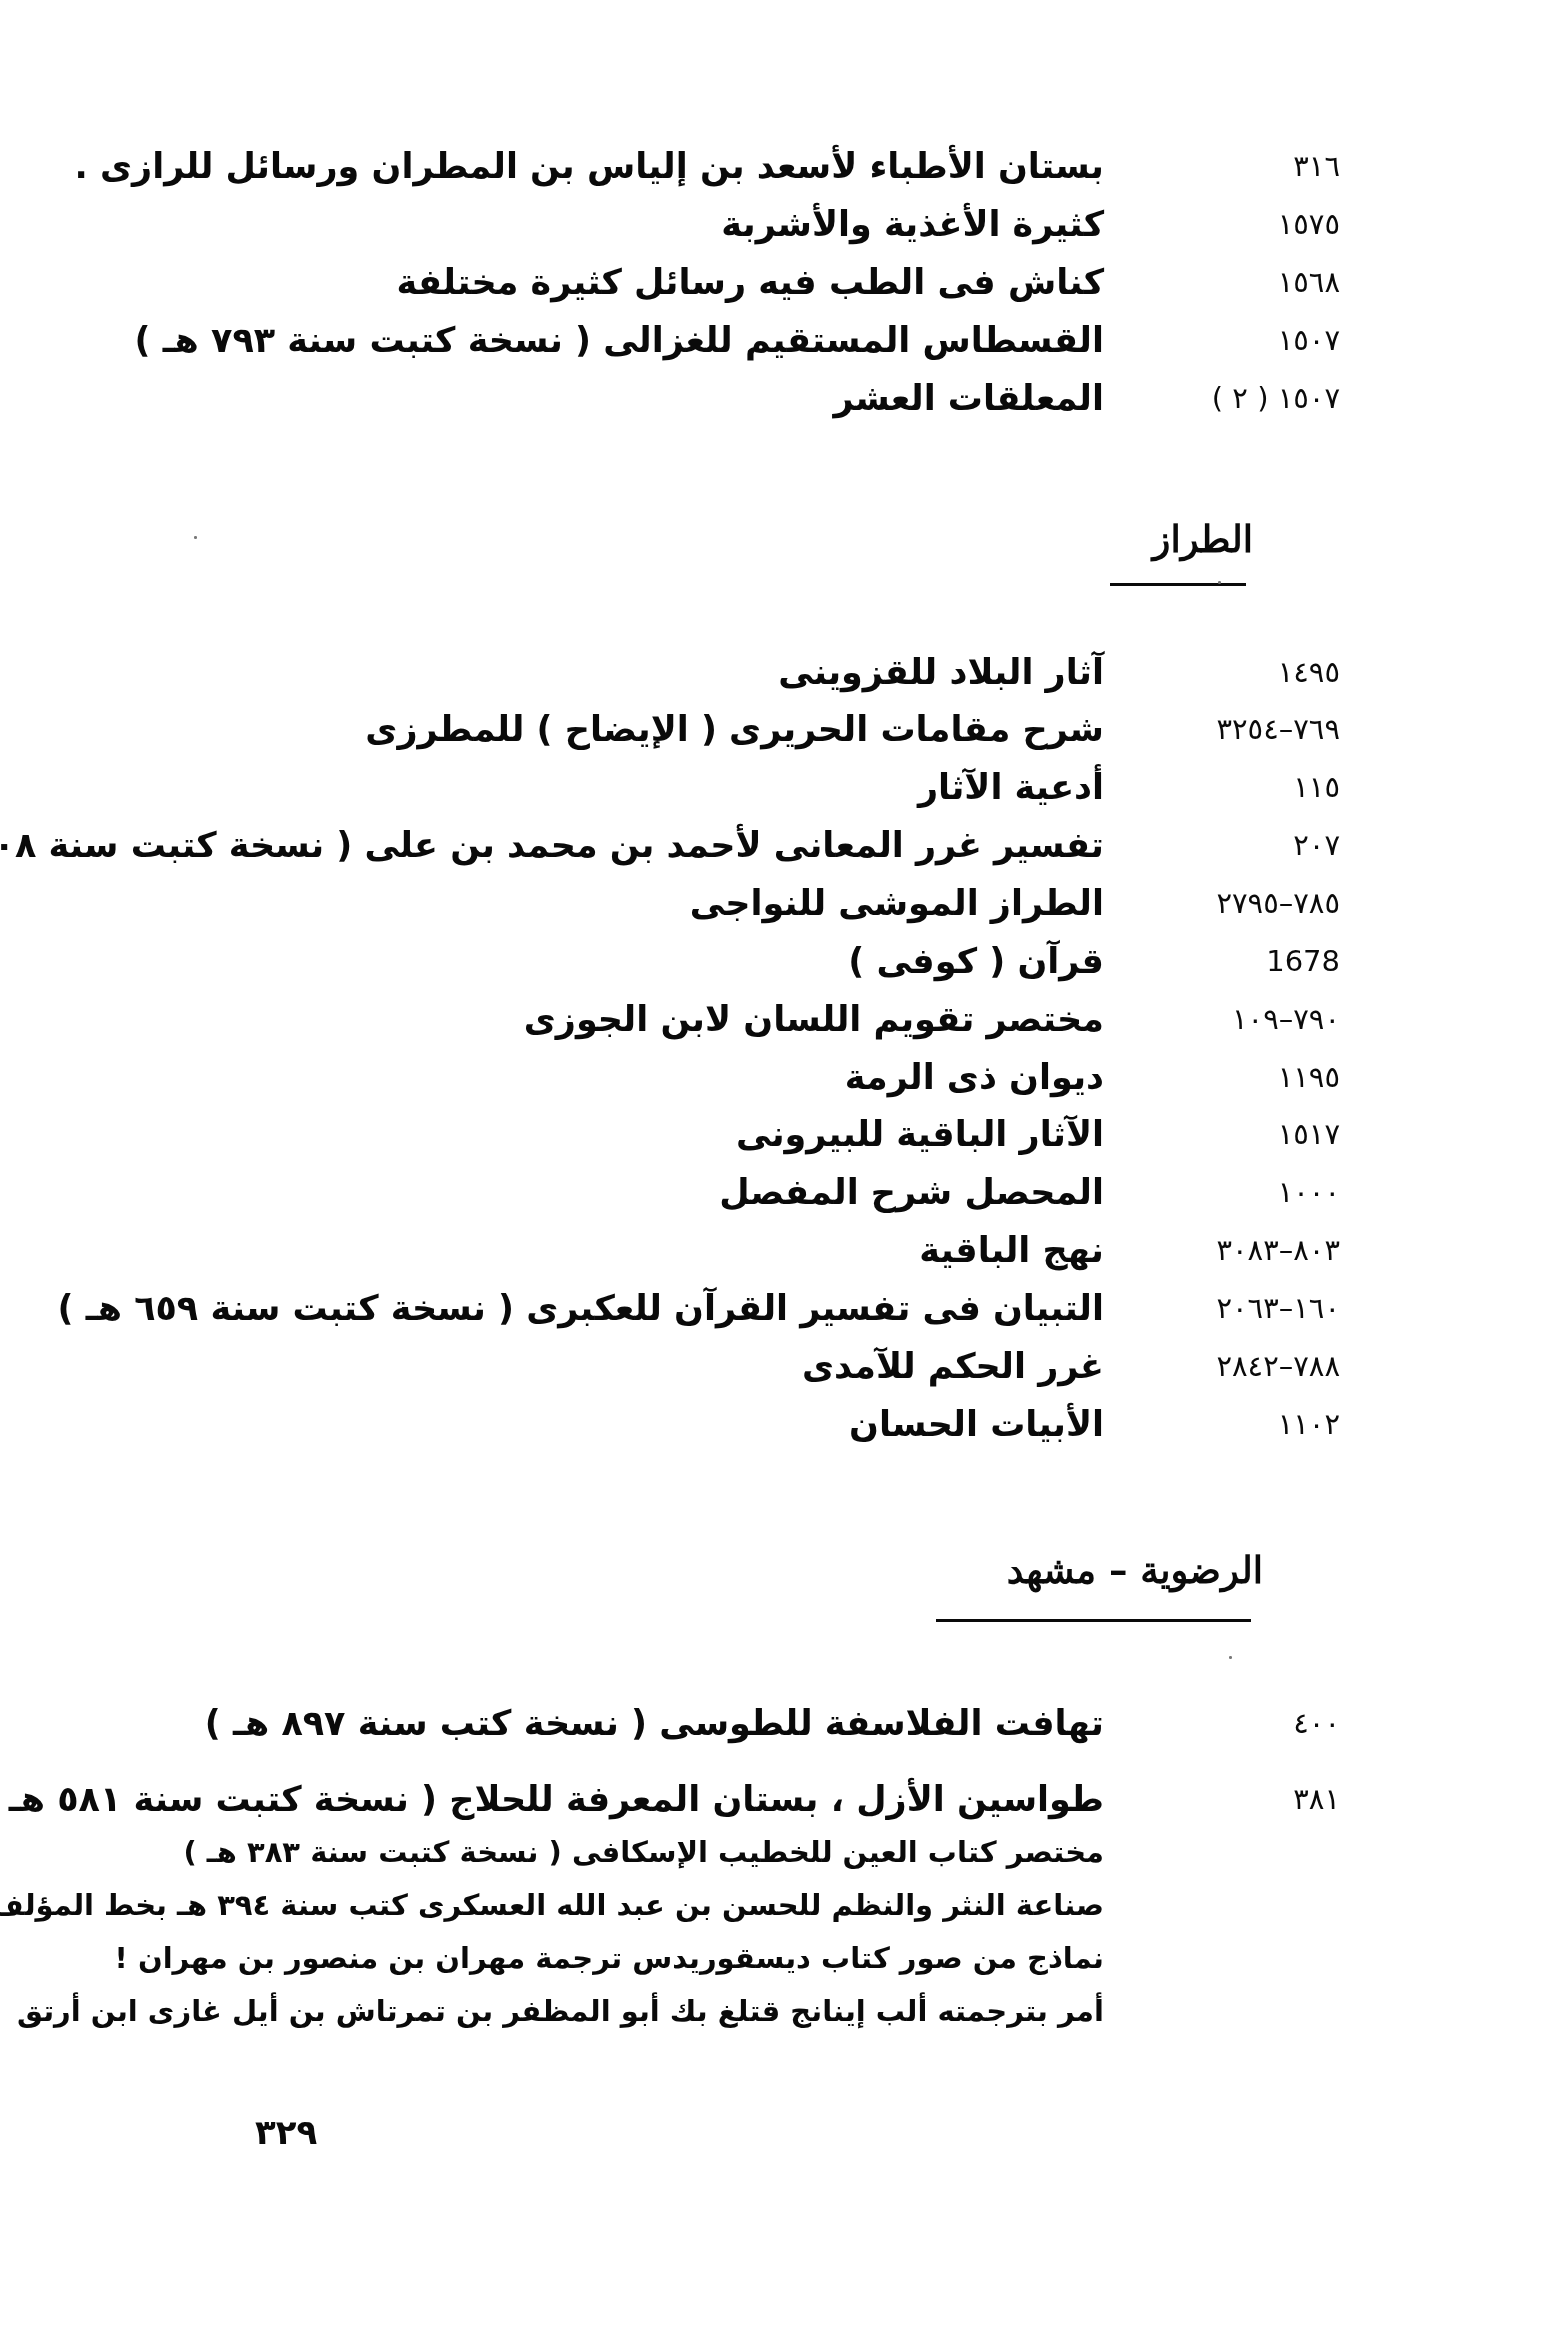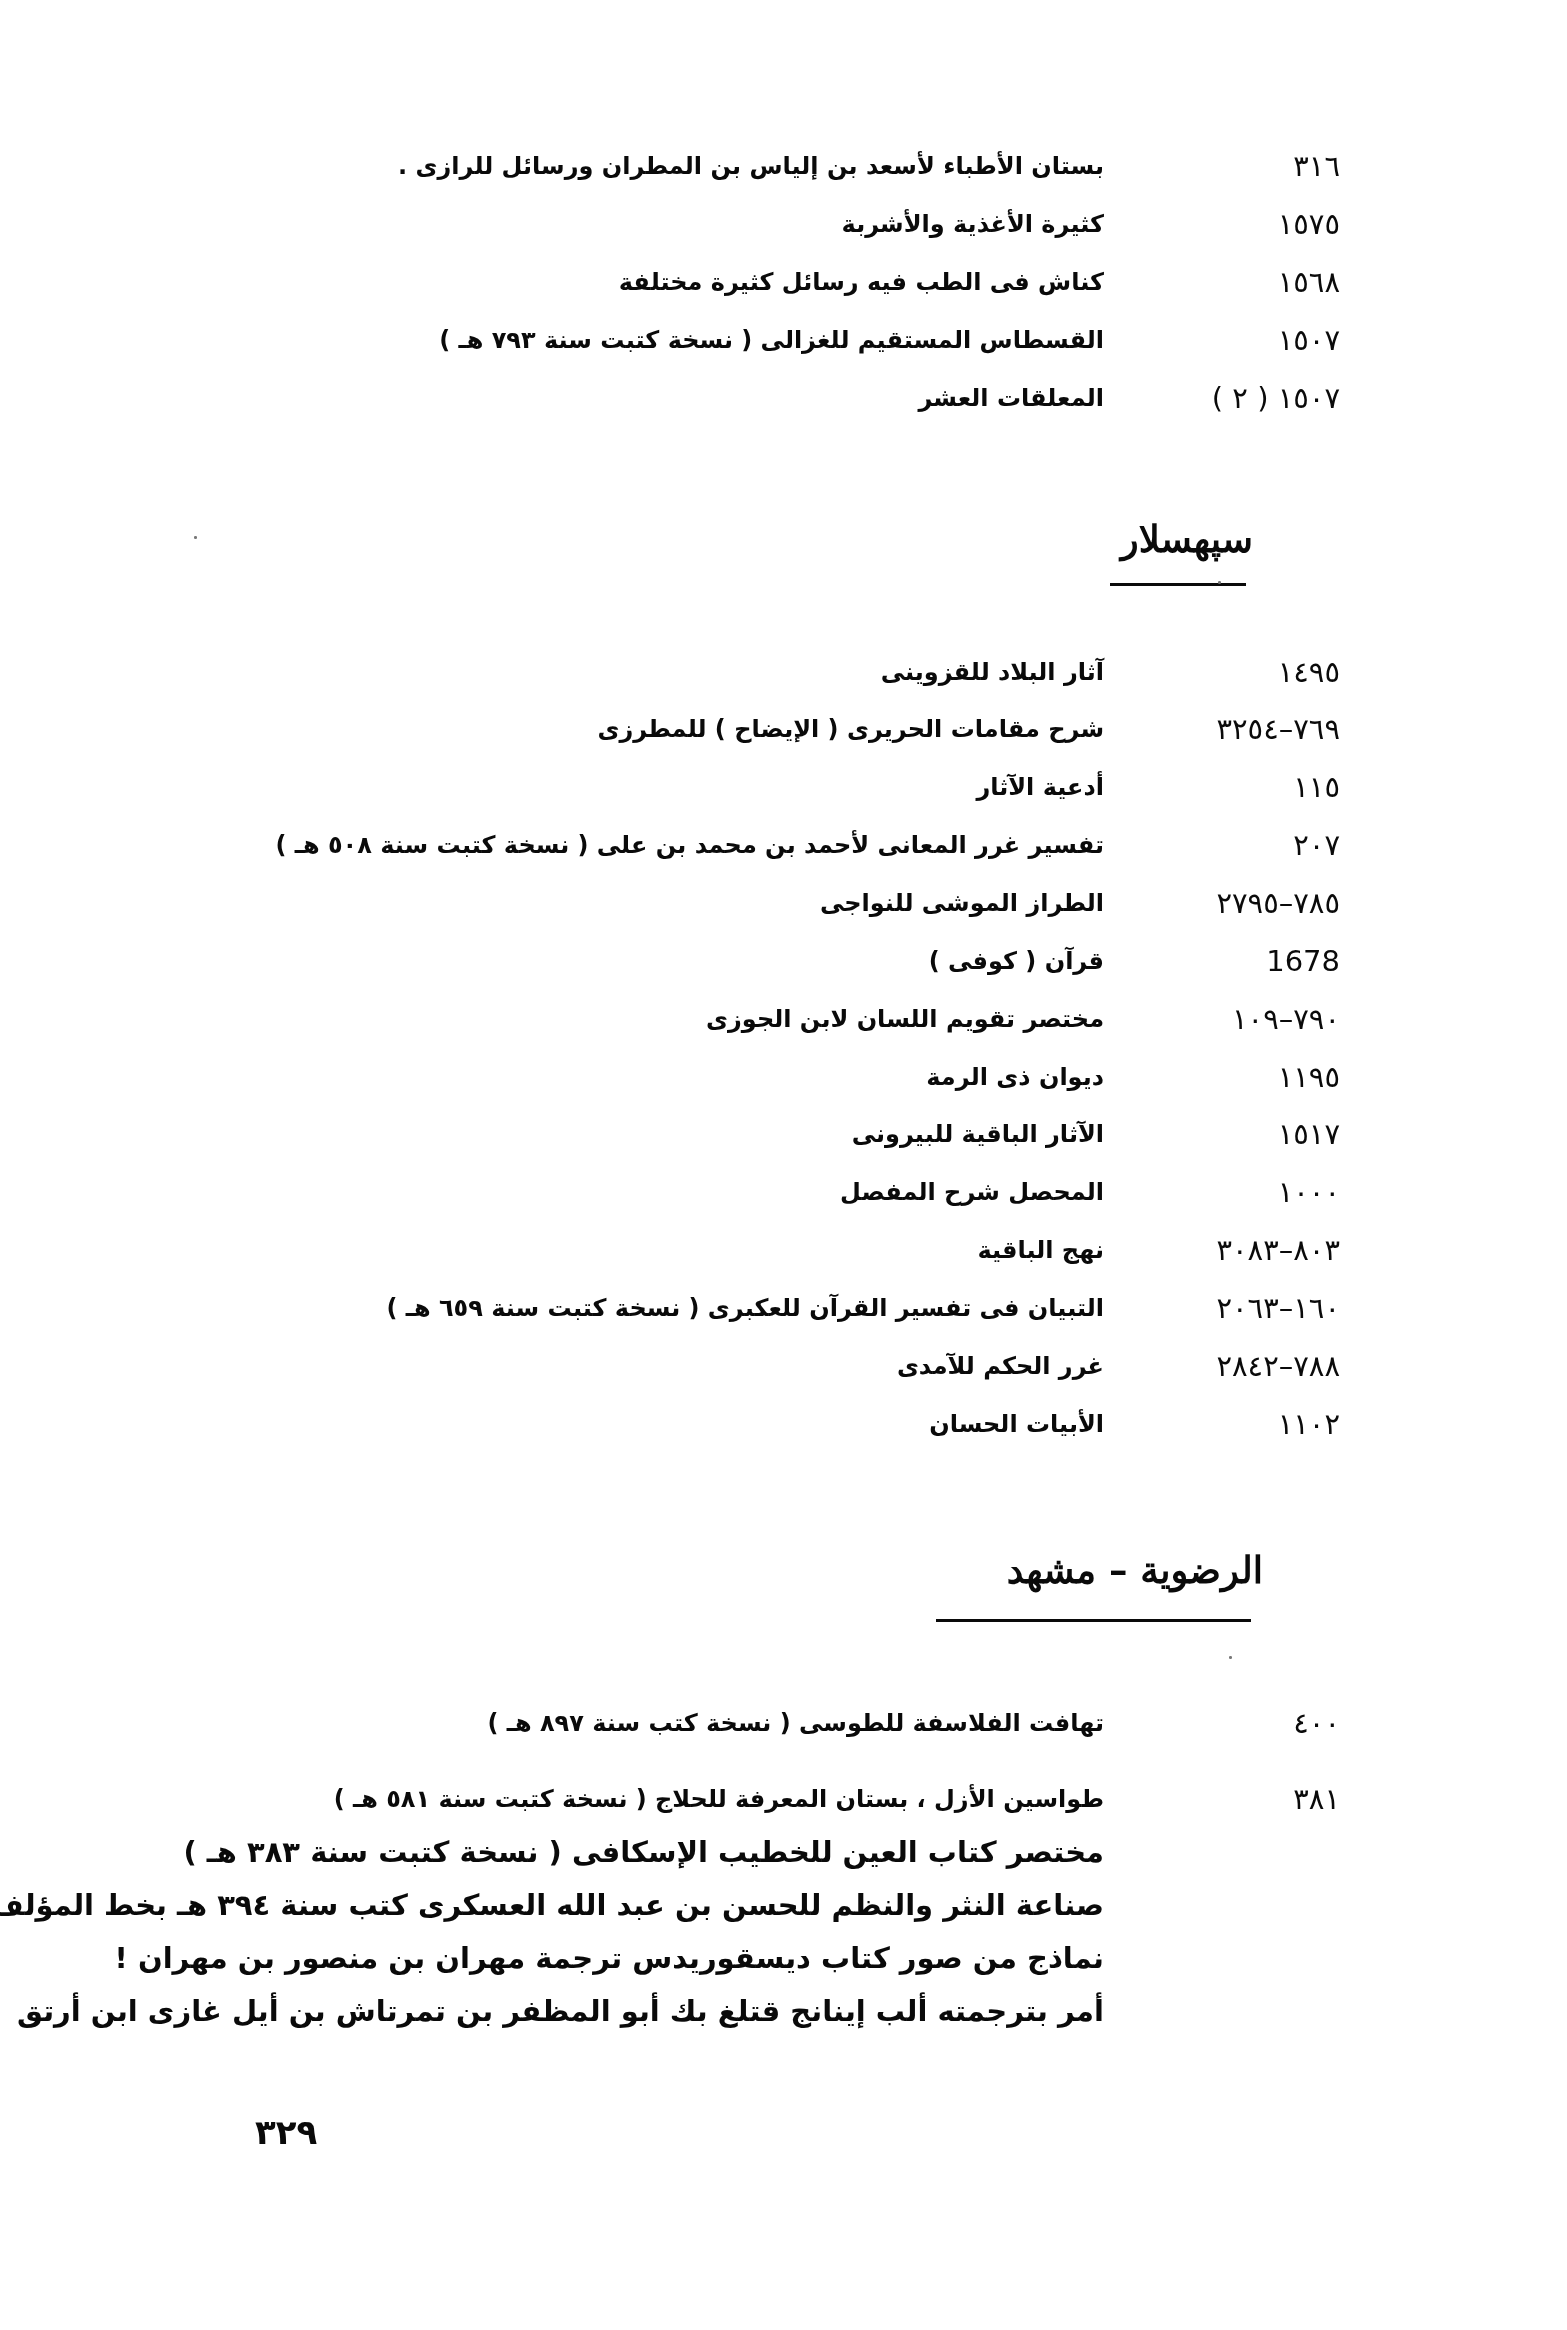--- a/index.html
+++ b/index.html
@@ -27,21 +27,21 @@
       font-size: 29px;
       font-weight: normal;
       direction: rtl;
       white-space: nowrap;
       line-height: 51px;
     }
     .title {
       position: absolute;
       right: 464px;
       top: 0;
-      font-size: 24px;
+      font-size: 35px;
       font-weight: bold;
       direction: rtl;
       white-space: nowrap;
       line-height: 51px;
     }
     .cont {
       position: absolute;
       right: 464px;
       font-size: 29px;
       font-weight: bold;
@@ -92,21 +92,21 @@
   </div>
   <div class="row" style="top:315px">
     <span class="num">١٥٠٧</span>
     <span class="title">القسطاس المستقيم للغزالى ( نسخة كتبت سنة ٧٩٣ هـ )</span>
   </div>
   <div class="row" style="top:373px">
     <span class="num">١٥٠٧ ( ٢ )</span>
     <span class="title">المعلقات العشر</span>
   </div>
 
-  <div class="heading" style="right:315px; top:517px;">سپهسلار</div>
+  <div class="heading" style="right:315px; top:517px;">الطراز</div>
   <div class="heading-rule" style="left:1110px; width:136px; top:583px;"></div>
 
   <div class="row" style="top:647px">
     <span class="num">١٤٩٥</span>
     <span class="title">آثار البلاد للقزوينى</span>
   </div>
   <div class="row" style="top:704px">
     <span class="num">٧٦٩–٣٢٥٤</span>
     <span class="title">شرح مقامات الحريرى ( الإيضاح ) للمطرزى</span>
   </div>

